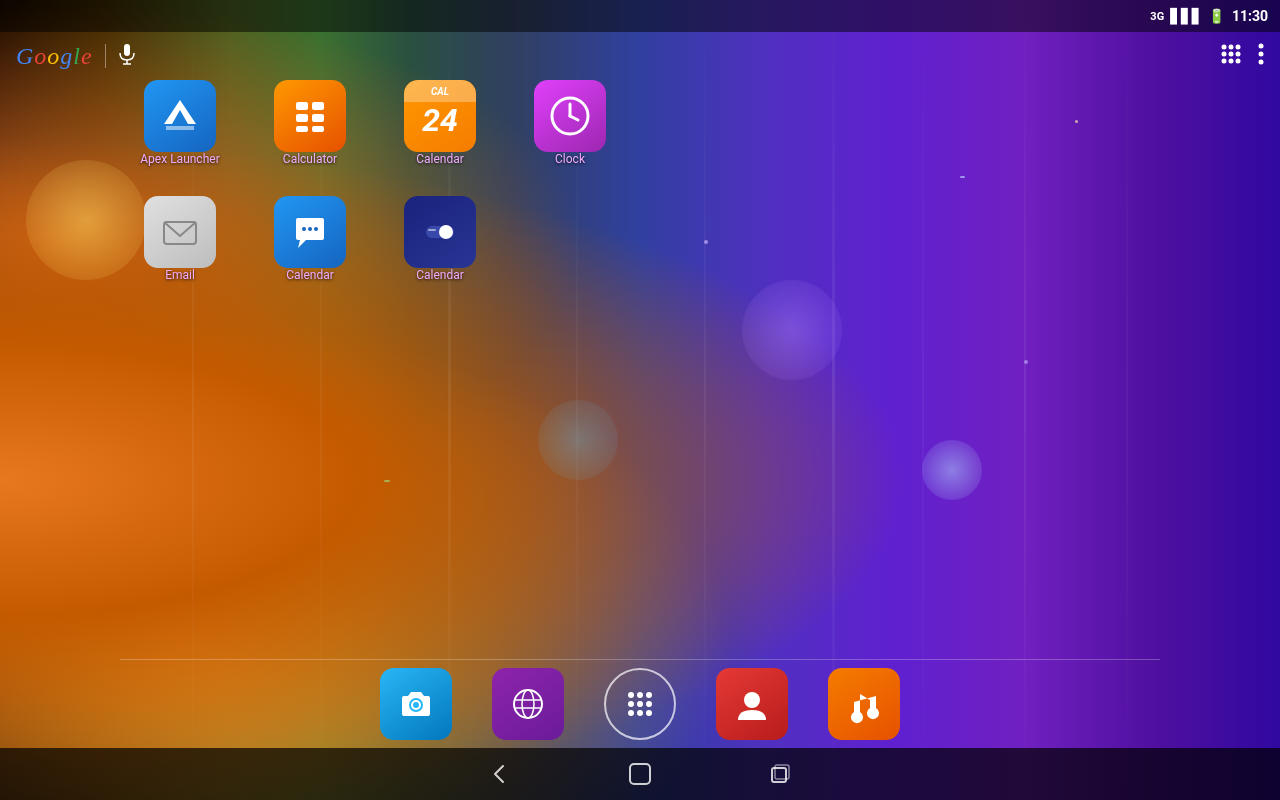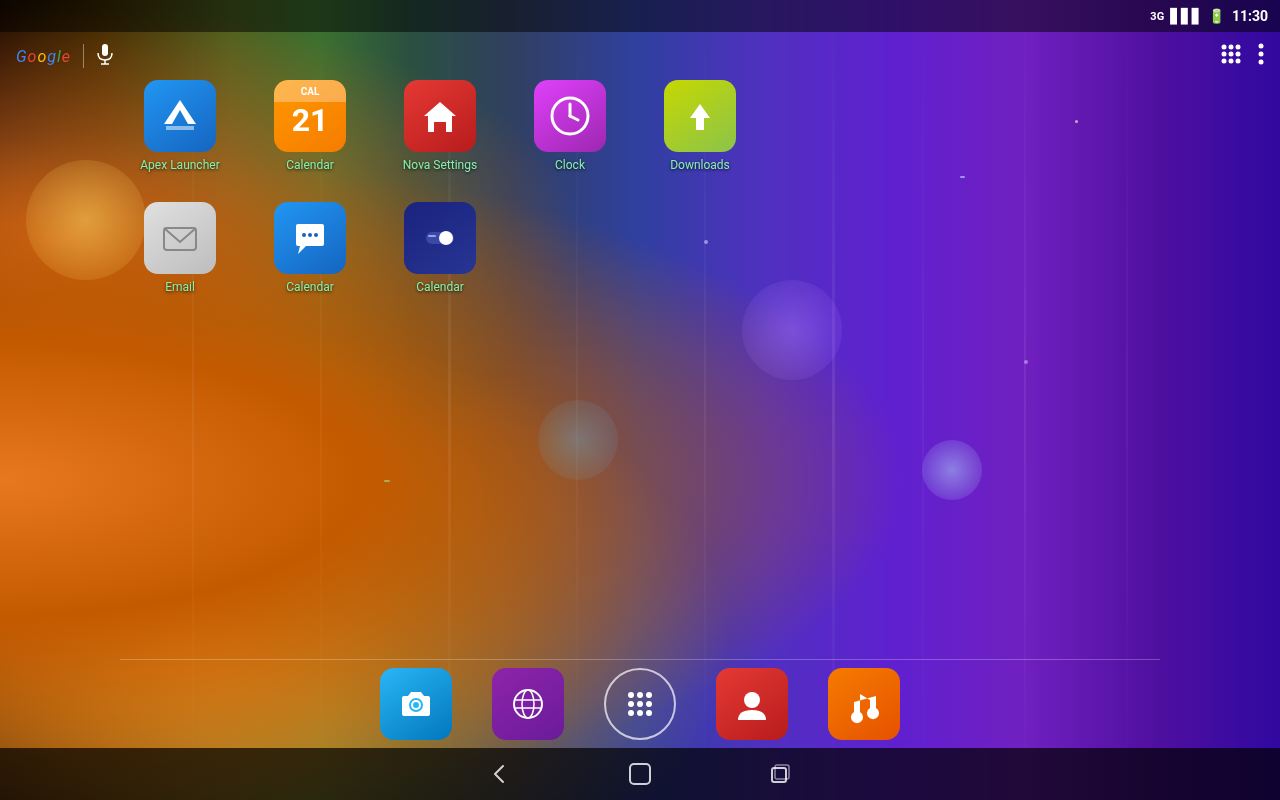--- a/index.html
+++ b/index.html
@@ -64,24 +64,25 @@
       right: 0;
       height: 48px;
       display: flex;
       align-items: center;
       padding: 0 16px;
       z-index: 50;
     }
 
     #google-logo {
       color: white;
-      font-size: 16px;
+      font-size: 24px;
       font-weight: normal;
       letter-spacing: 1px;
       font-style: italic;
+      font-family: Liberation Serif, serif;
     }
 
     #google-logo span.g { color: #4285F4; }
     #google-logo span.o1 { color: #EA4335; }
     #google-logo span.o2 { color: #FBBC05; }
     #google-logo span.g2 { color: #4285F4; }
     #google-logo span.l { color: #34A853; }
     #google-logo span.e { color: #EA4335; }
 
     .divider-line {
@@ -143,23 +144,22 @@
       display: flex;
       align-items: center;
       justify-content: center;
       font-size: 30px;
       color: white;
       position: relative;
       overflow: hidden;
     }
 
     .app-icon-label {
-      color: #86efac;
+      color: #f0abfc;
       font-size: 12px;
-      margin-top: 6px;
       text-align: center;
       text-shadow: 0 1px 3px rgba(0,0,0,0.8);
       white-space: nowrap;
     }
 
     
     .icon-apex {
       background: linear-gradient(145deg, #2196F3, #1565C0);
     }
 
@@ -369,58 +369,54 @@
     <div class="app-icon">
       <div class="app-icon-img icon-apex">
         <svg width="44" height="44" viewBox="0 0 44 44" fill="white">
           <path d="M22 6 L38 30 H30 L22 16 L14 30 H6 Z" fill="white"></path>
           <path d="M8 32 H36 V36 H8 Z" fill="rgba(255,255,255,0.5)" rx="2"></path>
         </svg>
       </div>
       <span class="app-icon-label">Apex Launcher</span>
     </div>
 
-
-    <div class="app-icon">
-      <div class="app-icon-img icon-calendar" style="flex-direction:column;padding:0;justify-content:flex-start;">
+    <div class="app-icon">
+      <div class="app-icon-img icon-calculator">
+        <svg width="44" height="44" viewBox="0 0 44 44" fill="white">
+          <rect x="8" y="8" width="12" height="8" rx="2" fill="white"></rect>
+          <rect x="24" y="8" width="12" height="8" rx="2" fill="white"></rect>
+          <rect x="8" y="20" width="12" height="8" rx="2" fill="white"></rect>
+          <rect x="24" y="20" width="12" height="8" rx="2" fill="white"></rect>
+          <rect x="8" y="32" width="12" height="6" rx="2" fill="white"></rect>
+          <rect x="24" y="32" width="12" height="6" rx="2" fill="white"></rect>
+        </svg>
+      </div>
+      <span class="app-icon-label">Calculator</span>
+    </div>
+
+    <div class="app-icon">
+      <div class="app-icon-img icon-calendar" style="flex-direction:column;padding:0;justify-content:flex-start;font-style:italic;">
         <div style="background:rgba(255,255,255,0.3);width:100%;height:22px;border-radius:14px 14px 0 0;display:flex;align-items:center;justify-content:center;font-size:10px;color:white;font-weight:bold;">CAL</div>
-        <div style="font-size:32px;font-weight:bold;line-height:1;margin-top:2px;">21</div>
+        <div style="font-size:32px;font-weight:bold;line-height:1;margin-top:2px;">24</div>
       </div>
       <span class="app-icon-label">Calendar</span>
     </div>
 
-    <div class="app-icon">
-      <div class="app-icon-img icon-nova">
-        <svg width="44" height="44" viewBox="0 0 44 44">
-
-          <polygon points="22,8 38,22 34,22 34,38 28,38 28,28 16,28 16,38 10,38 10,22 6,22" fill="white"></polygon>
-        </svg>
-      </div>
-      <span class="app-icon-label">Nova Settings</span>
-    </div>
 
     <div class="app-icon">
       <div class="app-icon-img icon-clock">
         <svg width="44" height="44" viewBox="0 0 44 44">
           <circle cx="22" cy="22" r="18" stroke="white" stroke-width="3" fill="none"></circle>
           <line x1="22" y1="22" x2="22" y2="10" stroke="white" stroke-width="3" stroke-linecap="round"></line>
           <line x1="22" y1="22" x2="30" y2="26" stroke="white" stroke-width="3" stroke-linecap="round"></line>
         </svg>
       </div>
       <span class="app-icon-label">Clock</span>
     </div>
 
-    <div class="app-icon">
-      <div class="app-icon-img icon-downloads">
-        <svg width="44" height="44" viewBox="0 0 44 44">
-          <polygon points="22,10 32,24 26,24 26,36 18,36 18,24 12,24" fill="white"></polygon>
-        </svg>
-      </div>
-      <span class="app-icon-label">Downloads</span>
-    </div>
   </div>
 
   <div class="app-row">
 
     <div class="app-icon">
       <div class="app-icon-img icon-email">
         <svg width="44" height="44" viewBox="0 0 44 44">
           <rect x="6" y="12" width="32" height="22" rx="3" fill="none" stroke="#888" stroke-width="2"></rect>
           <polyline points="6,12 22,26 38,12" fill="none" stroke="#888" stroke-width="2"></polyline>
         </svg>

